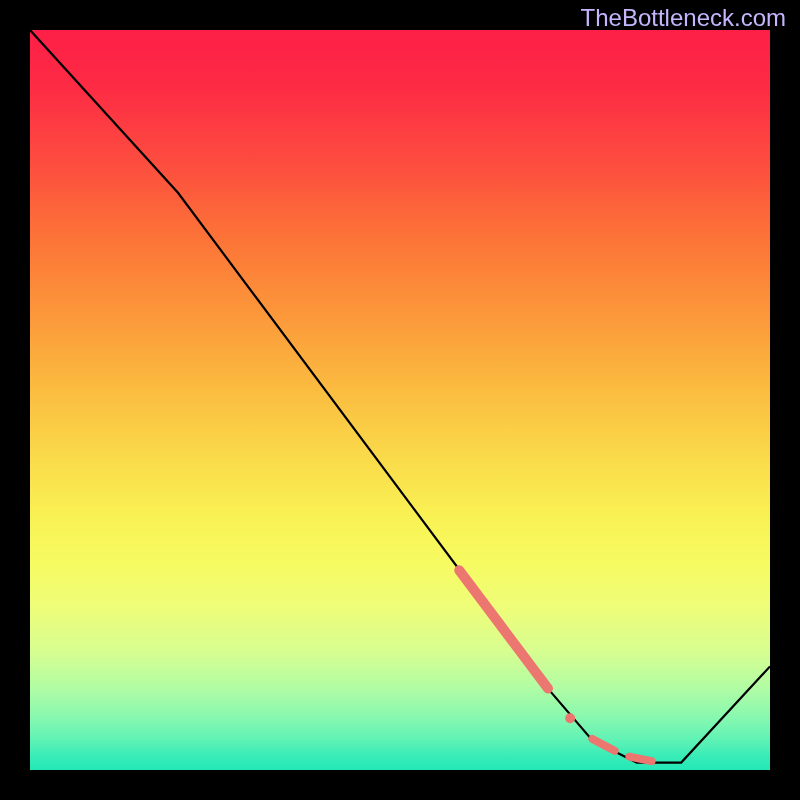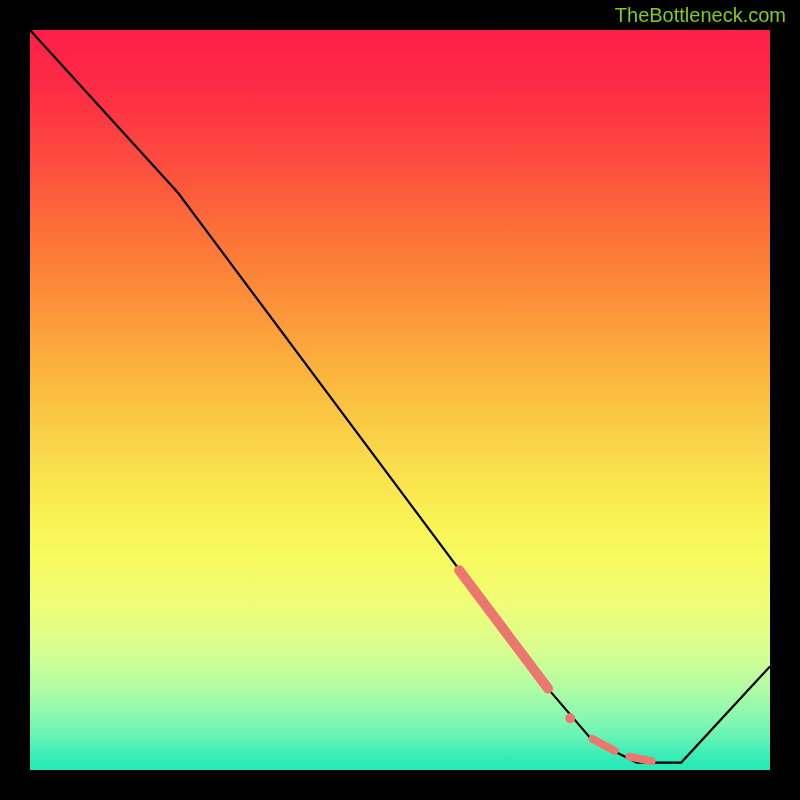--- a/index.html
+++ b/index.html
@@ -8,22 +8,22 @@
     height: 800px;
     background: #000;
     position: relative;
     overflow: hidden;
   }
   .watermark {
     position: absolute;
     top: 4px;
     right: 14px;
     font-family: Arial, sans-serif;
-    font-size: 20px;
-    color: #84cc16;
+    font-size: 24px;
+    color: #c4b5fd;
     font-weight: 500;
     z-index: 10;
   }
   .plot-area {
     position: absolute;
     left: 30px;
     top: 30px;
     width: 740px;
     height: 740px;
     overflow: hidden;

